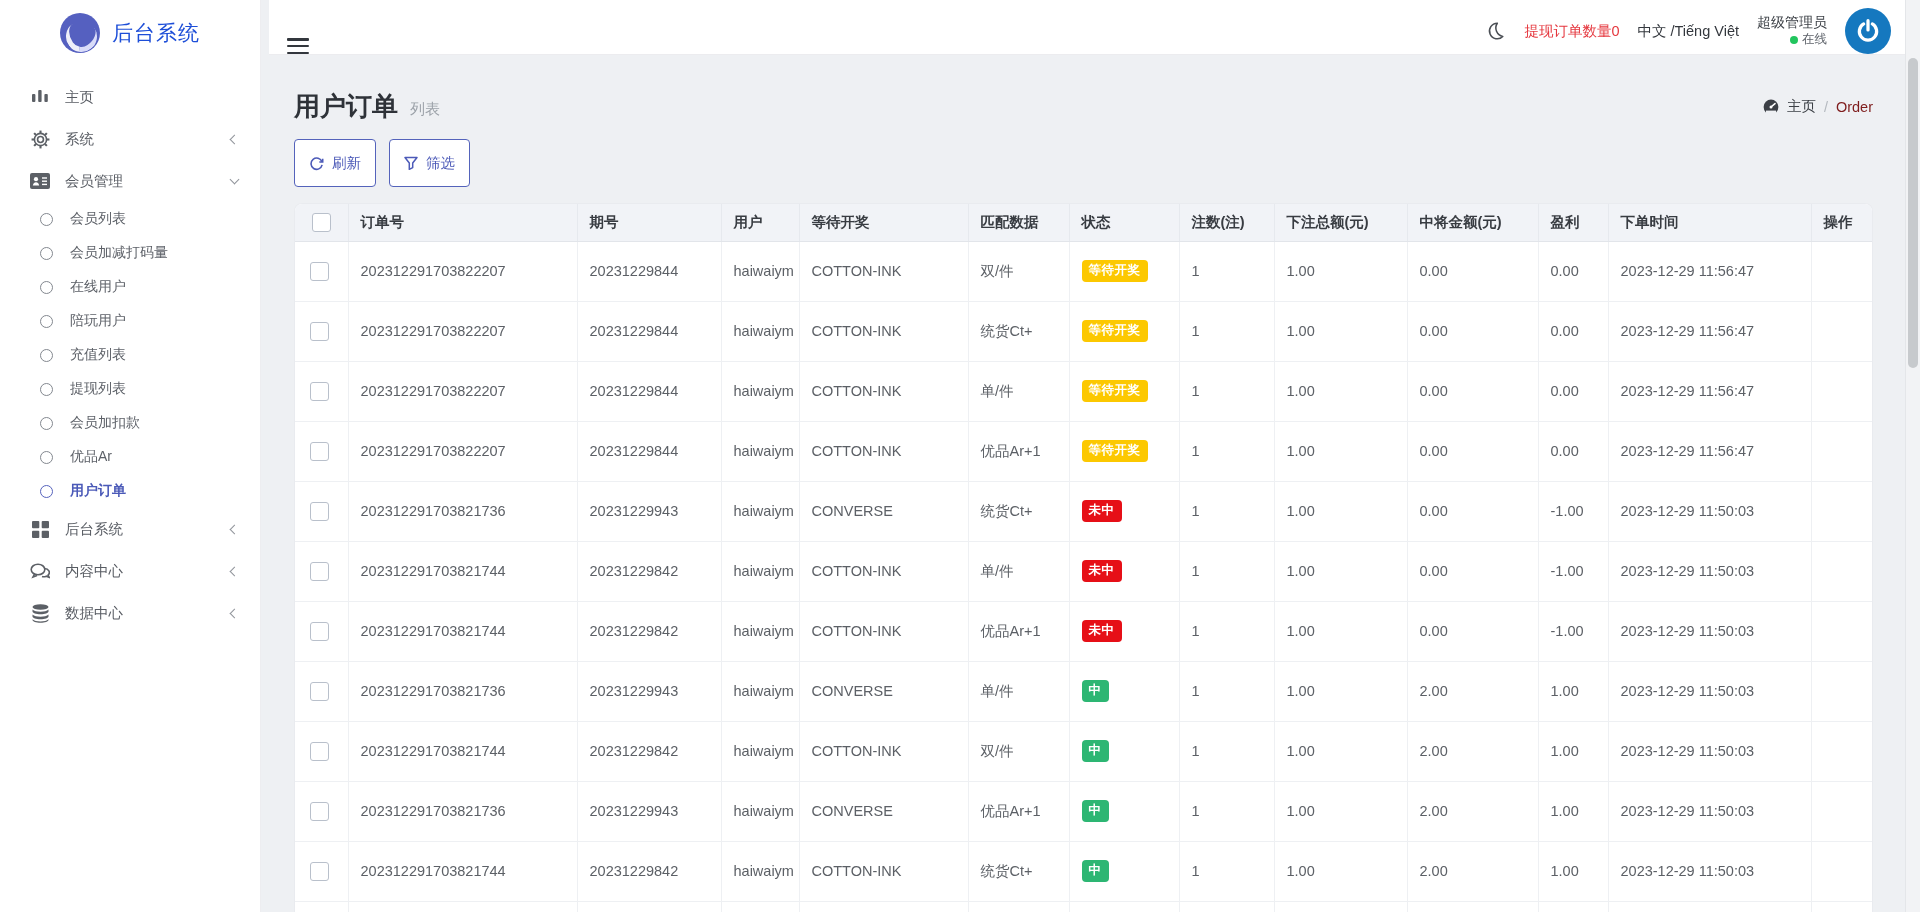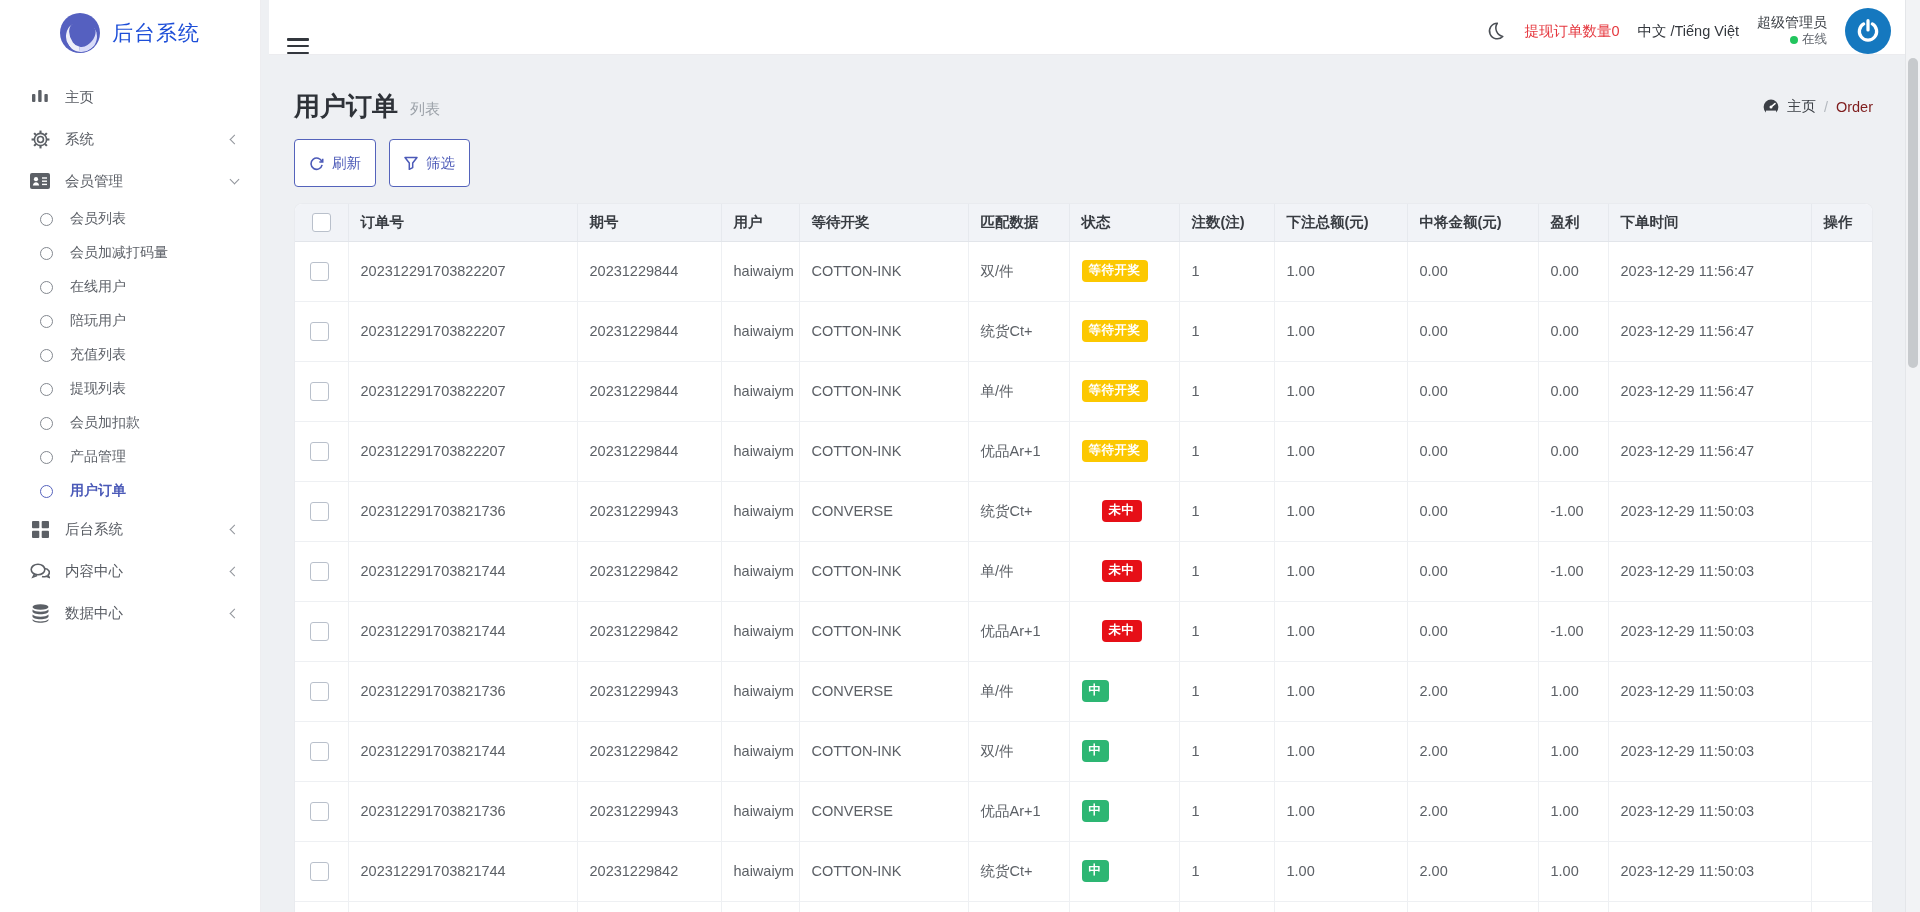--- a/index.html
+++ b/index.html
@@ -72,21 +72,21 @@
   tbody td { height:60px; font-size:14.5px; color:#5c6066; padding:0 0 0 12px;
     border-right:1px solid #eef0f3; border-bottom:1px solid #eef0f3; background:#fff; }
   tbody td:last-child { border-right:none; }
   .cb { width:19px; height:19px; border:1.5px solid #b9c0cb; border-radius:3px; background:#fff;
     display:inline-block; vertical-align:middle; cursor:pointer; }
   th .cb { margin-left:2px; }
   td.cb-cell, th.cb-cell { padding-left:15px; }
   .badge { display:inline-block; padding:4px 7px; border-radius:4px; color:#fff;
     font-size:12.5px; font-weight:700; line-height:1.1; letter-spacing:.5px; }
   .badge-wait { background:#fcc800; }
-  .badge-lose { background:#e60f17;margin-left:20px; }
+  .badge-lose { background:#e60f17; }
   .badge-win  { background:#2db673; }
 
   
   .scrollbar { position:absolute; right:0; top:0; width:15px; height:912px; background:#f2f3f5;
     border-left:1px solid #e4e6e9; z-index:9; }
   .scroll-thumb { position:absolute; left:2px; right:2px; top:58px; height:310px;
     background:#c7cacd; border-radius:6px; }
   svg { display:block; }
 </style>
 </head>
@@ -174,21 +174,21 @@
         <div class="sub-item">
           <span class="dot"></span>
           <span>提现列表</span>
         </div>
         <div class="sub-item">
           <span class="dot"></span>
           <span>会员加扣款</span>
         </div>
         <div class="sub-item">
           <span class="dot"></span>
-          <span>产品管理</span>
+          <span>优品Ar</span>
         </div>
         <div class="sub-item active">
           <span class="dot"></span>
           <span>用户订单</span>
         </div>
       </div>
 
     <div class="nav-item">
       <span class="nav-ico">
         <svg width="17" height="17" viewBox="0 0 17 17">

